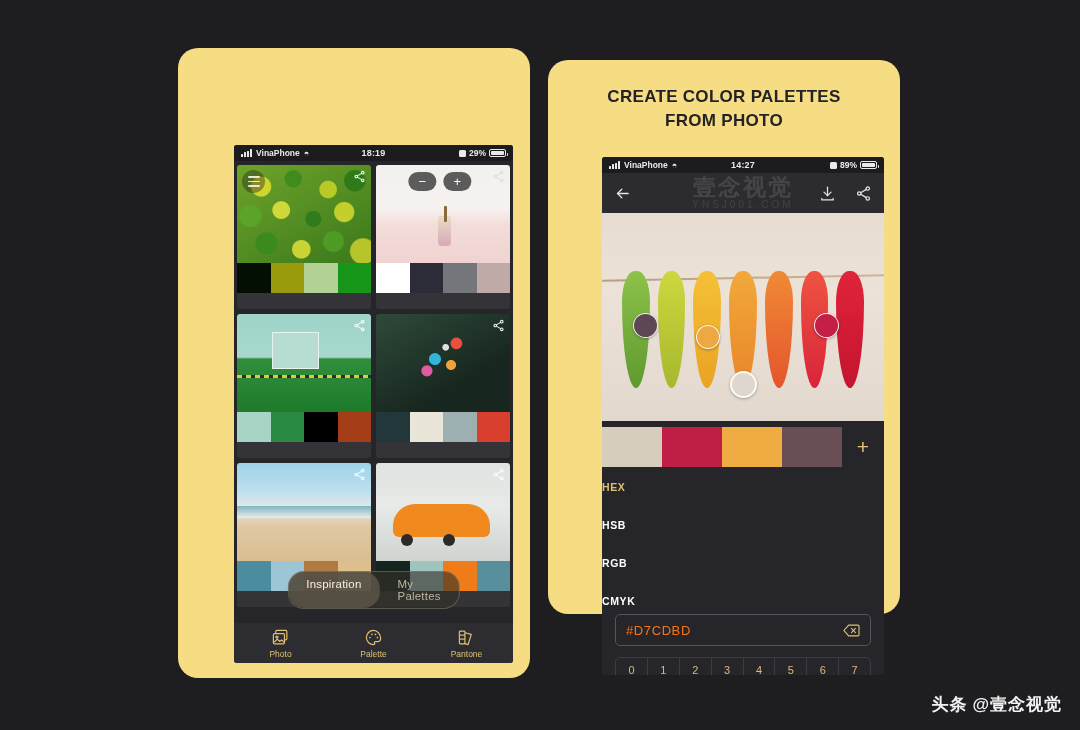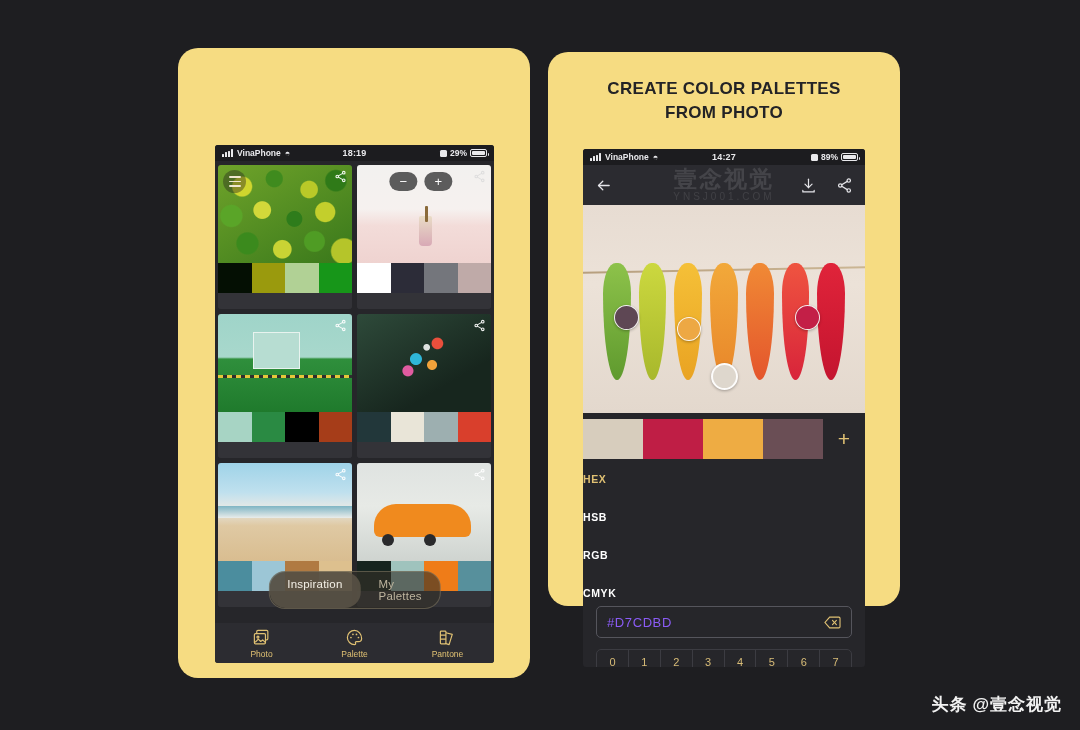--- a/index.html
+++ b/index.html
@@ -11,39 +11,40 @@
   }
   .stage { position: relative; width: 1080px; height: 730px; background: #1e1e21; }
 
   
   .card {
     position: absolute;
     background: #f6DC82;
     border-radius: 20px;
   }
   #card-left  { left: 178px; top: 48px; width: 352px; height: 630px; }
-  #card-right { left: 548px; top: 52px; width: 352px; height: 554px; }
+  #card-right { left: 548px; top: 60px; width: 352px; height: 554px; }
 
   .card-title {
     text-align: center;
     color: #232326;
     font-size: 17.5px;
     font-weight: 600;
     letter-spacing: .3px;
     line-height: 1.42;
     padding: 24px 14px 0 14px;
   }
   #card-right .card-title { font-size: 17px; padding-top: 25px; }
 
   
   .phone {
     position: absolute;
     background: #26262a;
     overflow: hidden;
     border-radius: 3px;
+    margin-left: 19px;
   }
   #phone-left  { left: 37px; top: 97px; width: 279px; height: 518px; }
   #phone-right { left: 35px; top: 97px; width: 282px; height: 518px; }
 
   
   .statusbar {
     height: 16px; background: #1c1c1f;
     display: flex; align-items: center;
     padding: 0 7px;
     color: #e9e9ec; font-size: 8.5px; font-weight: 600;
@@ -210,21 +211,21 @@
   .rp-swatches span { flex: 1; }
   .rp-plus { width: 42px; text-align: center; color: #e0c173; font-size: 21px; font-weight: 300; }
 
   .fmt-tabs { display: flex; justify-content: center; gap: 26px; padding: 8px 0 7px; background: #26262a; flex-direction: column; }
   .fmt-tabs div { font-size: 10.5px; letter-spacing: .6px; color: #ffffff; font-weight: 600; }
   .fmt-tabs .on { color: #e0c173; }
 
   .hexbox {
     margin: 0 13px; height: 32px; border: 1px solid #55555c; border-radius: 5px;
     display: flex; align-items: center; padding: 0 10px;
-    color: #8b5cf6; font-size: 13px; letter-spacing: .6px;
+    color: #f97316; font-size: 13px; letter-spacing: .6px;
   }
   .bspace { margin-left: auto; width: 17px; height: 13px; color: #e0c173; }
   .bspace svg { width: 100%; height: 100%; display: block; }
 
   .keypad { margin: 11px 13px 0; border: 1px solid #3c3c42; border-radius: 5px; overflow: hidden; }
   .krow { display: flex; }
   .krow:first-child { border-bottom: 1px solid #3c3c42; }
   .key {
     flex: 1; height: 24px; display: flex; align-items: center; justify-content: center;
     color: #d8bc77; font-size: 11px; border-right: 1px solid #3c3c42;

